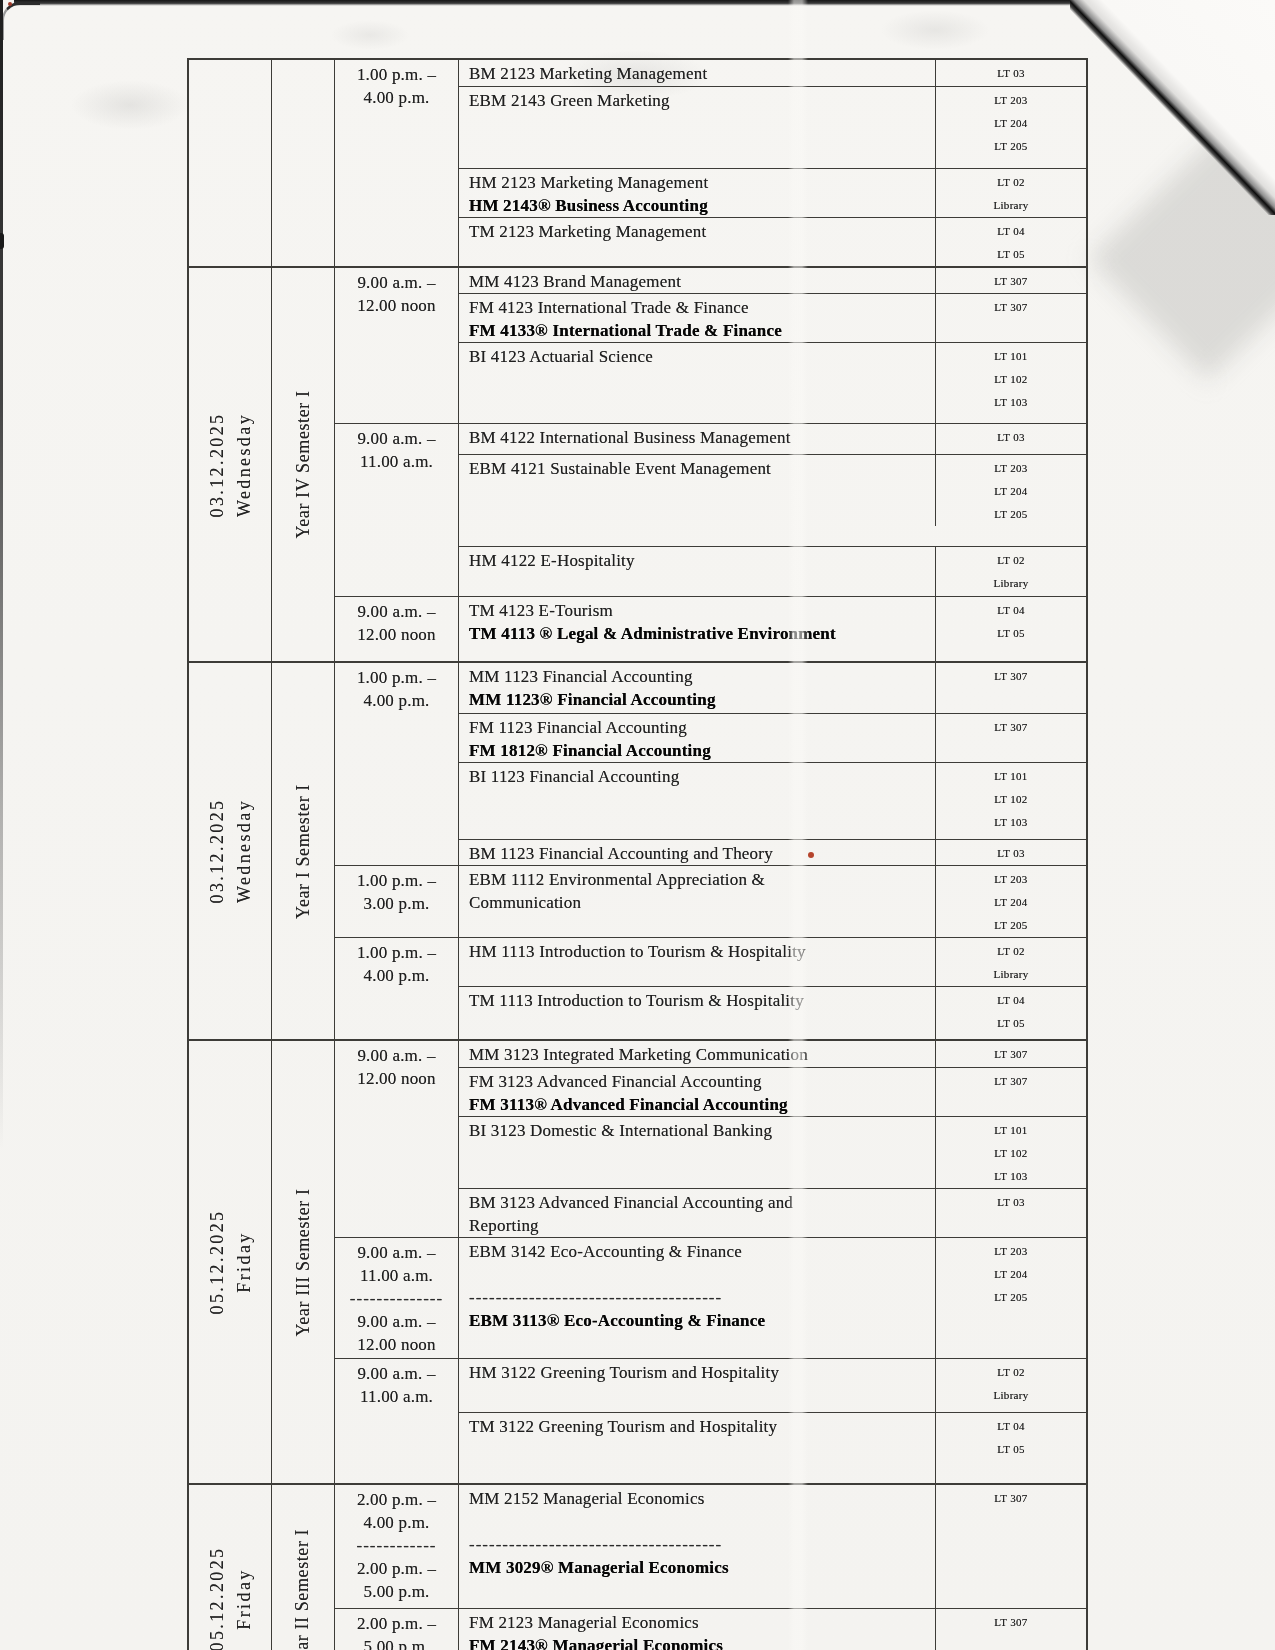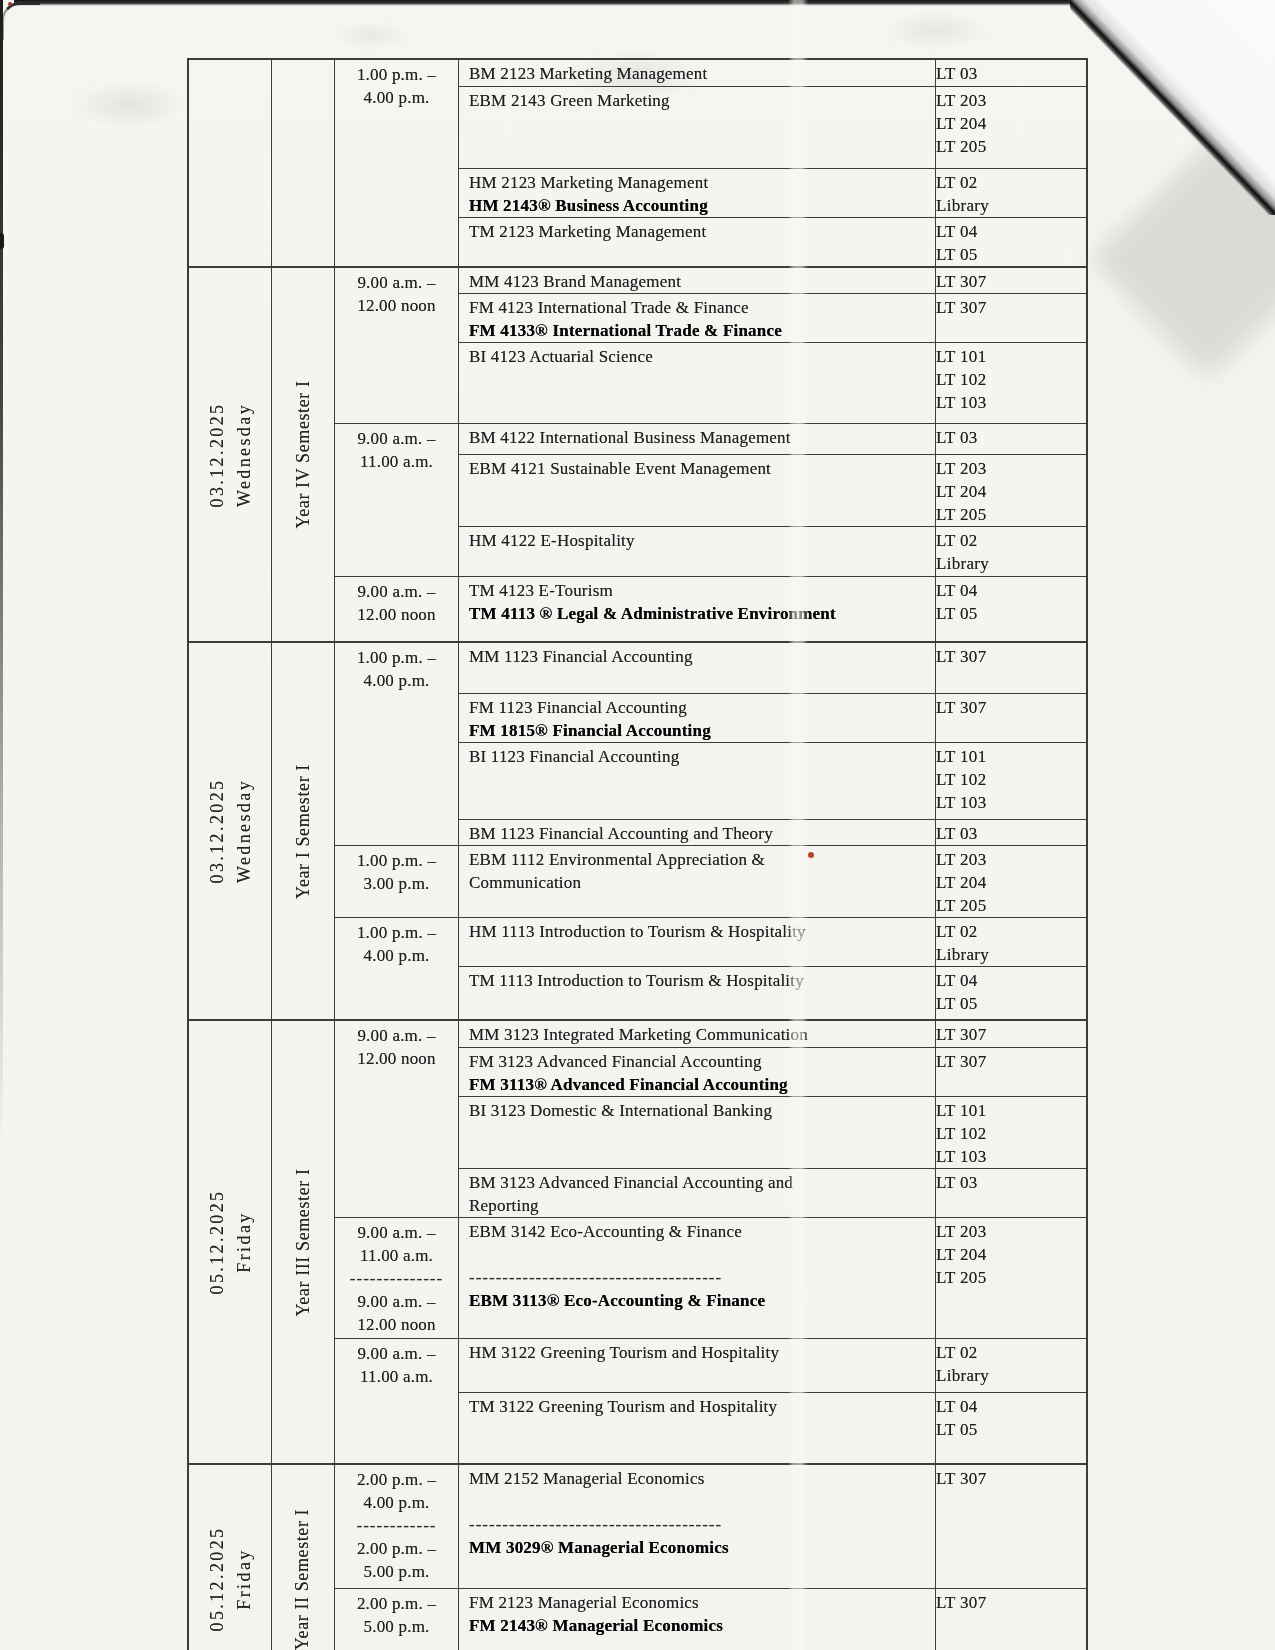--- a/index.html
+++ b/index.html
@@ -85,21 +85,21 @@
   .groups{display:flex;flex-direction:column;}
   .tgroup{display:grid;grid-template-columns:124px 1fr;flex:1;font-family:Liberation Serif, serif;}
   .tgroup + .tgroup{border-top:1.6px solid #3d3c38;}
   .time-cell{border-right:1.6px solid #3d3c38;text-align:center;padding-top:3px;font-size:17px;}
   .tline{line-height:23px;min-height:23px;letter-spacing:.2px;}
   .rows{display:flex;flex-direction:column;}
   .course-row{display:grid;grid-template-columns:1fr 151px;}
   .course-row + .course-row{border-top:1.6px solid #3d3c38;}
   .course-cell{padding:2px 4px 0 10px;font-size:17px;}
   .cline{line-height:23px;min-height:23px;letter-spacing:.2px;}
-  .room-cell{border-left:1.6px solid #3d3c38;padding-top:2px;font-size:17px;}
+  .room-cell{border-left:1.6px solid #3d3c38;text-align:center;padding-top:2px;font-size:11px;}
   .rline{line-height:23px;min-height:23px;letter-spacing:.3px;}
   .bold{font-weight:bold;color:#060606;text-shadow:0 0 .4px rgba(0,0,0,.8);}
   .dashline{letter-spacing:1px;color:#2a2a2a;}
 </style>
 </head>
 <body>
 
 <div class="paper">
   <div class="scan-edge-top"></div>
   <div class="scan-corner-tl"></div>
@@ -239,21 +239,21 @@
               <div class="course-row" style="min-height: 71px;">
                 <div class="cell course-cell">
                   <div class="cline">EBM 4121 Sustainable Event Management</div>
                 </div>
                 <div class="cell room-cell">
                   <div class="rline">LT 203</div>
                   <div class="rline">LT 204</div>
                   <div class="rline">LT 205</div>
                 </div>
               </div>
-              <div class="course-row" style="min-height: 50px;">
+              <div class="course-row" style="min-height: 50px; margin-top: 20px;">
                 <div class="cell course-cell">
                   <div class="cline">HM 4122 E-Hospitality</div>
                 </div>
                 <div class="cell room-cell">
                   <div class="rline">LT 02</div>
                   <div class="rline">Library</div>
                 </div>
               </div>
             </div>
           </div>
@@ -292,29 +292,30 @@
         <div class="groups">
           <div class="tgroup">
             <div class="cell time-cell">
               <div class="tline">1.00 p.m. –</div>
               <div class="tline">4.00 p.m.</div>
             </div>
             <div class="rows">
               <div class="course-row" style="min-height: 50px;">
                 <div class="cell course-cell">
                   <div class="cline">MM 1123 Financial Accounting</div>
+                  <div class="cline bold">MM 1123® Financial Accounting</div>
                 </div>
                 <div class="cell room-cell">
                   <div class="rline">LT 307</div>
                 </div>
               </div>
               <div class="course-row" style="min-height: 47px;">
                 <div class="cell course-cell">
                   <div class="cline">FM 1123 Financial Accounting</div>
-                  <div class="cline bold">FM 1815® Financial Accounting</div>
+                  <div class="cline bold">FM 1812® Financial Accounting</div>
                 </div>
                 <div class="cell room-cell">
                   <div class="rline">LT 307</div>
                 </div>
               </div>
               <div class="course-row" style="min-height: 77px;">
                 <div class="cell course-cell">
                   <div class="cline">BI 1123 Financial Accounting</div>
                 </div>
                 <div class="cell room-cell">

